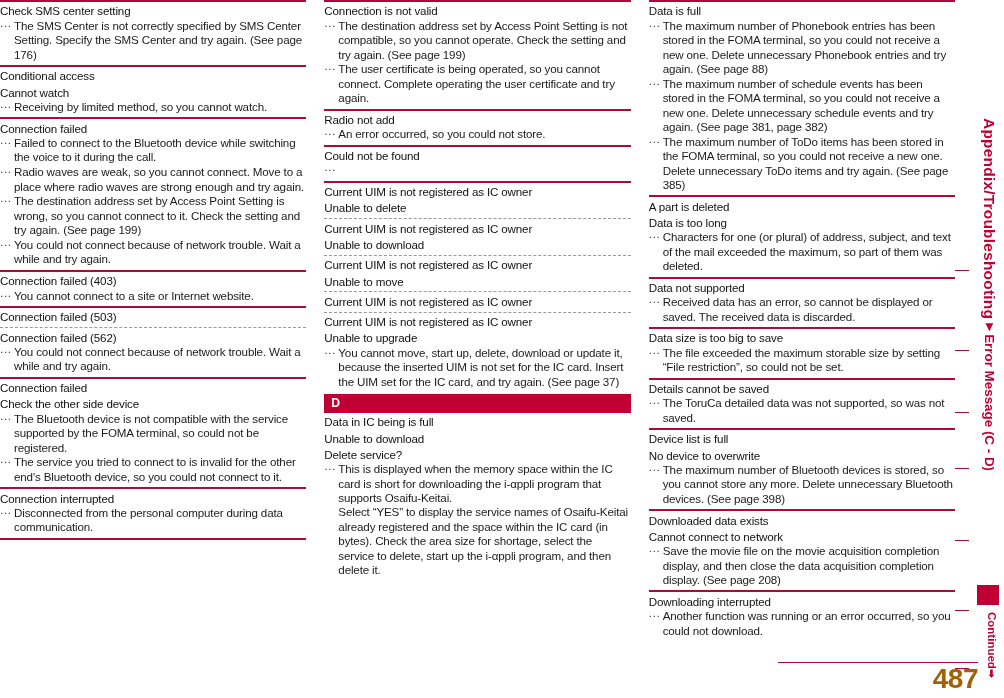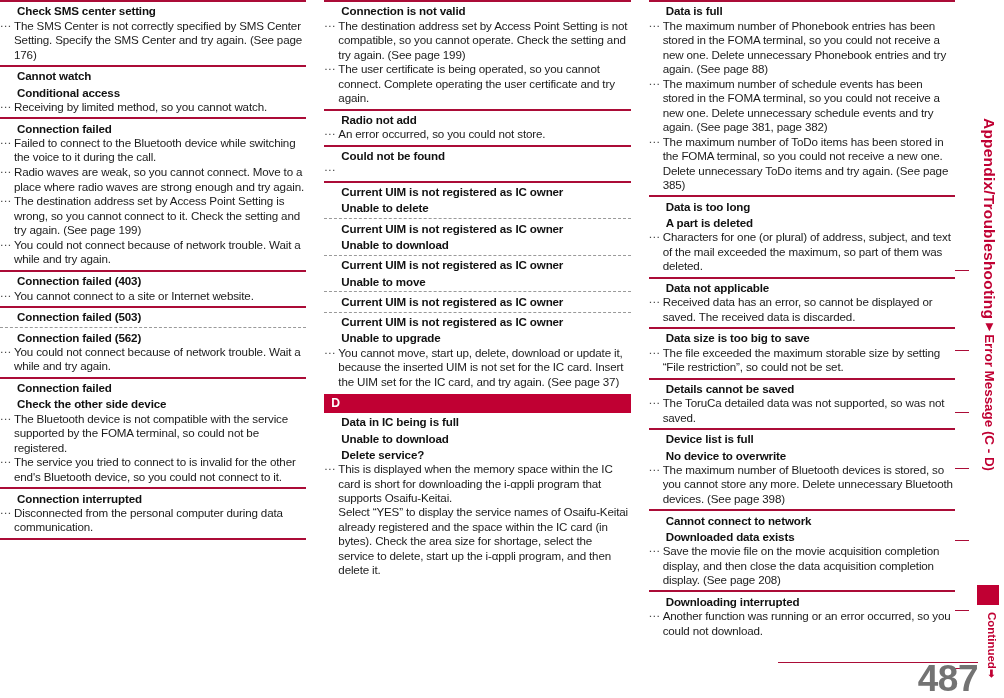--- a/index.html
+++ b/index.html
@@ -24,24 +24,23 @@
   .entry{ }
   .rule-solid{
     border-top:2.2px solid #ab0c37;
     height:0;margin:0;padding:0;
   }
   .rule-dashed{
     height:0;margin:0;padding:0;
     border-top:1.6px dashed #9a9a9a;
   }
   .term{
-    font-weight:bold;font-size:11.6px;line-height:13.9px;
+    font-weight:normal;font-size:11.6px;line-height:13.9px;
     color:#111111;letter-spacing:-0.15px;
     padding-top:2.4px;
-    margin-left:17px;
   }
   .desc{
     display:flex;flex-direction:row;
     font-size:11.6px;line-height:14.4px;color:#1b1b1b;
     letter-spacing:-0.15px;
     padding-top:0.4px;
   }
   .desc .dots{
     flex:0 0 auto;width:14px;color:#4a4a4a;
     font-size:11.6px;line-height:14.4px;
@@ -99,21 +98,21 @@
   
   .footer{
     position:absolute;right:26px;bottom:4px;
     width:200px;text-align:right;
   }
   .footer-rule{
     border-top:1.6px solid #ab0c37;width:100%;height:0;
     margin-bottom:1px;
   }
   .pageno{
-    font-size:37px;font-weight:bold;color:#737373;
+    font-size:28px;font-weight:bold;color:#a16207;
     line-height:30px;letter-spacing:-0.5px;
     font-family:"Liberation Sans","DejaVu Sans",sans-serif;
   }
 </style>
 </head>
 <body>
 
 <div class="page">
 
   <div class="cols">
@@ -121,22 +120,22 @@
         <div class="entry">
           <div class="rule-solid"></div>
           <div class="term">Check SMS center setting</div>
           <div class="desc">
             <span class="dots">⋯</span>
             <span class="dtext">The SMS Center is not correctly specified by SMS Center Setting. Specify the SMS Center and try again. (See page 176)</span>
           </div>
         </div>
         <div class="entry">
           <div class="rule-solid"></div>
+          <div class="term">Conditional access</div>
           <div class="term">Cannot watch</div>
-          <div class="term">Conditional access</div>
           <div class="desc">
             <span class="dots">⋯</span>
             <span class="dtext">Receiving by limited method, so you cannot watch.</span>
           </div>
         </div>
         <div class="entry">
           <div class="rule-solid"></div>
           <div class="term">Connection failed</div>
           <div class="desc">
             <span class="dots">⋯</span>
@@ -279,30 +278,30 @@
             <span class="dots">⋯</span>
             <span class="dtext">The maximum number of schedule events has been stored in the FOMA terminal, so you could not receive a new one. Delete unnecessary schedule events and try again. (See page 381, page 382)</span>
           </div>
           <div class="desc">
             <span class="dots">⋯</span>
             <span class="dtext">The maximum number of ToDo items has been stored in the FOMA terminal, so you could not receive a new one. Delete unnecessary ToDo items and try again. (See page 385)</span>
           </div>
         </div>
         <div class="entry">
           <div class="rule-solid"></div>
+          <div class="term">A part is deleted</div>
           <div class="term">Data is too long</div>
-          <div class="term">A part is deleted</div>
           <div class="desc">
             <span class="dots">⋯</span>
             <span class="dtext">Characters for one (or plural) of address, subject, and text of the mail exceeded the maximum, so part of them was deleted.</span>
           </div>
         </div>
         <div class="entry">
           <div class="rule-solid"></div>
-          <div class="term">Data not applicable</div>
+          <div class="term">Data not supported</div>
           <div class="desc">
             <span class="dots">⋯</span>
             <span class="dtext">Received data has an error, so cannot be displayed or saved. The received data is discarded.</span>
           </div>
         </div>
         <div class="entry">
           <div class="rule-solid"></div>
           <div class="term">Data size is too big to save</div>
           <div class="desc">
             <span class="dots">⋯</span>
@@ -321,22 +320,22 @@
           <div class="rule-solid"></div>
           <div class="term">Device list is full</div>
           <div class="term">No device to overwrite</div>
           <div class="desc">
             <span class="dots">⋯</span>
             <span class="dtext">The maximum number of Bluetooth devices is stored, so you cannot store any more. Delete unnecessary Bluetooth devices. (See page 398)</span>
           </div>
         </div>
         <div class="entry">
           <div class="rule-solid"></div>
+          <div class="term">Downloaded data exists</div>
           <div class="term">Cannot connect to network</div>
-          <div class="term">Downloaded data exists</div>
           <div class="desc">
             <span class="dots">⋯</span>
             <span class="dtext">Save the movie file on the movie acquisition completion display, and then close the data acquisition completion display. (See page 208)</span>
           </div>
         </div>
         <div class="entry">
           <div class="rule-solid"></div>
           <div class="term">Downloading interrupted</div>
           <div class="desc">
             <span class="dots">⋯</span>

